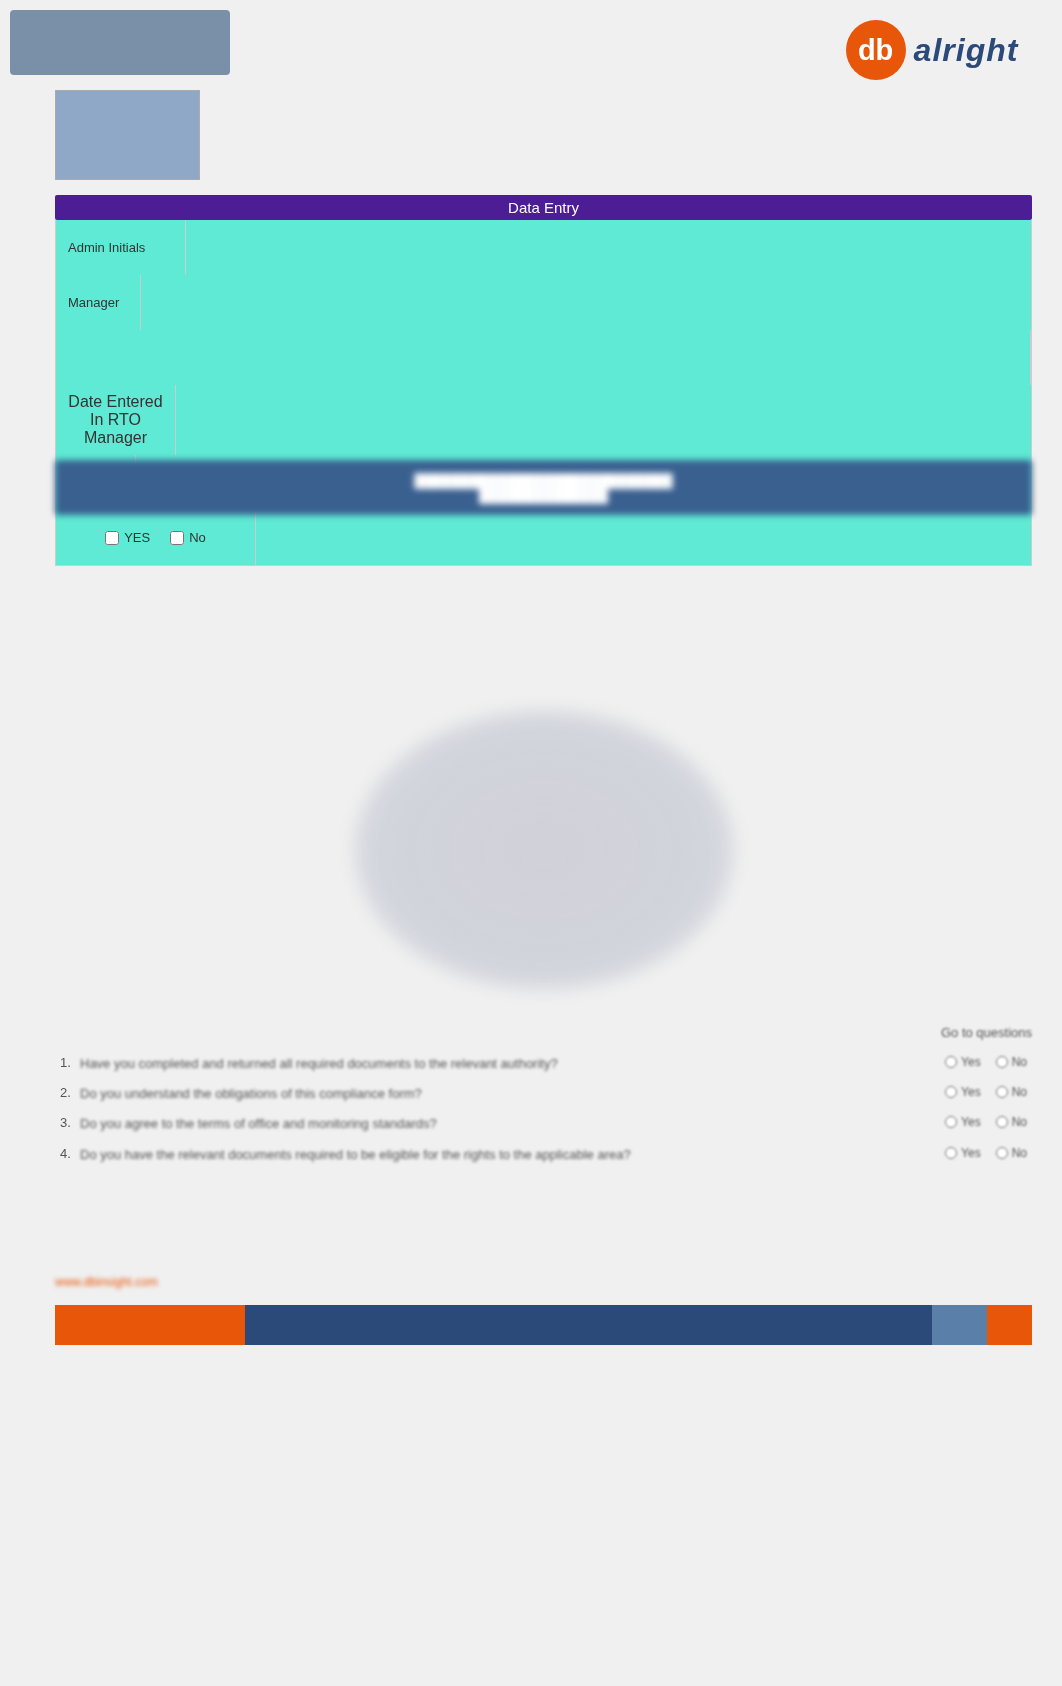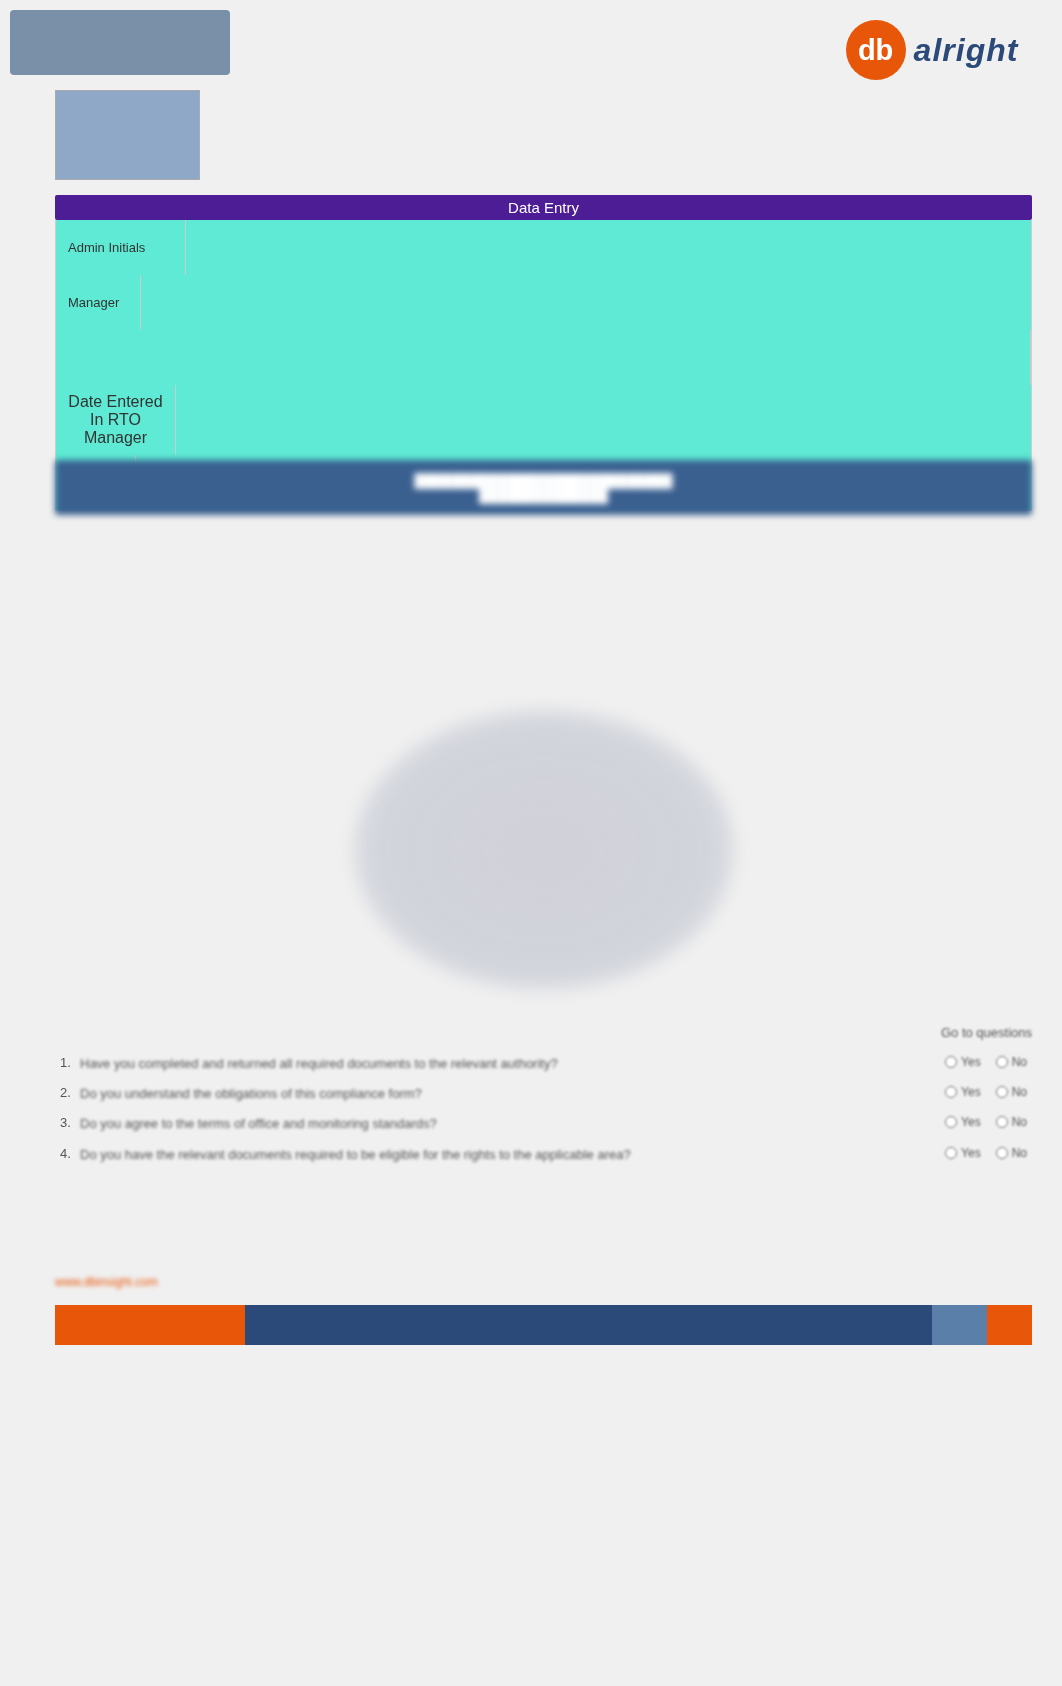--- a/index.html
+++ b/index.html
@@ -323,20 +323,30 @@
         <span>Admin Initials</span>
       </div>
       <div class="data-cell officer-cell">
         <span>Manager</span>
       </div>
       <div class="data-cell empty-cell"></div>
       <div class="data-cell date-cell">
         <span style="text-align:center;">Date Entered In RTO Manager</span>
       </div>
       <div class="data-cell empty-cell" style="max-width:80px;"></div>
+      <div class="data-cell yes-no-cell">
+        <label class="checkbox-label">
+          <input type="checkbox" style="">
+          <span>YES</span>
+        </label>
+        <label class="checkbox-label">
+          <input type="checkbox" style="">
+          <span>No</span>
+        </label>
+      </div>
     </div>
   </div>
 
   <div class="blue-banner">
     <div class="blue-banner-text">████████████████████████████<br>██████████████</div>
   </div>
 
   <div class="watermark-circle"></div>
 
   <div class="questions-section">

